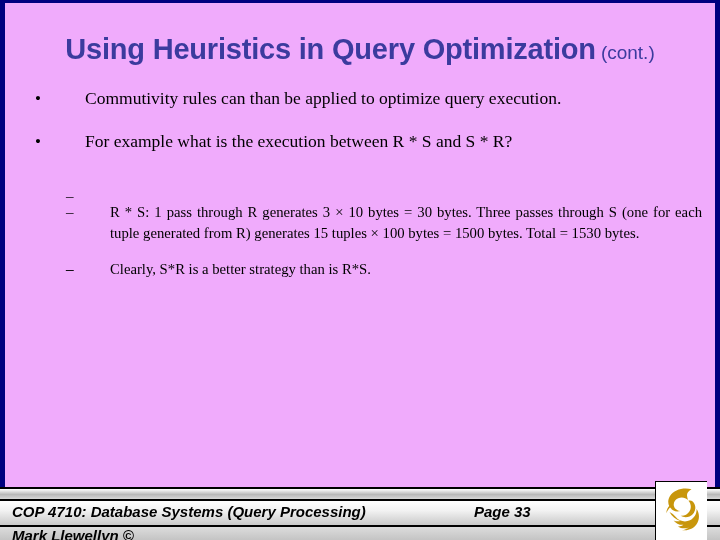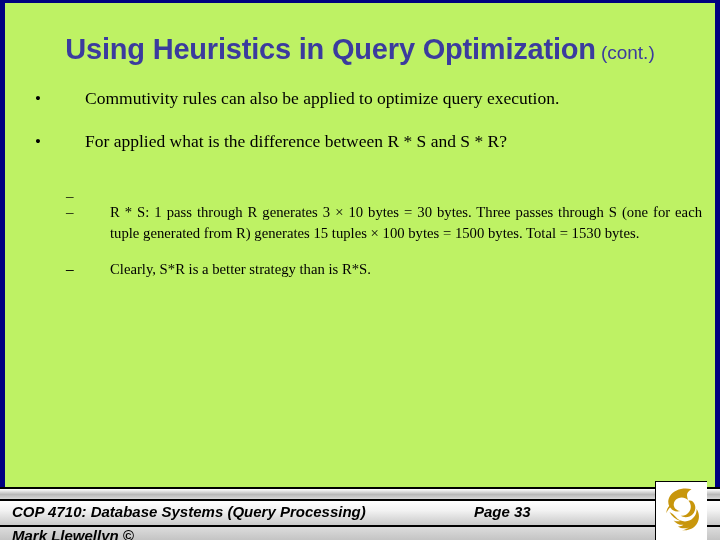--- a/index.html
+++ b/index.html
@@ -11,21 +11,21 @@
     width: 720px;
     height: 540px;
     overflow: hidden;
     font-family: "Liberation Serif", serif;
   }
 
   #slide {
     position: relative;
     width: 720px;
     height: 540px;
-    background: #bef264;
+    background: #f0abfc;
     box-sizing: border-box;
     overflow: hidden;
   }
 
   
   .border-left {
     position: absolute;
     left: 0; top: 0;
     width: 5px; height: 540px;
     background: #000080;
@@ -226,26 +226,26 @@
   <div class="border-top"></div>
 
   <div id="title-block">
     <span class="title-main">Using Heuristics in Query Optimization</span><span class="title-cont">(cont.)</span>
   </div>
 
   <div id="body-area">
 
     <div class="l1-row">
       <span class="l1-bullet">•</span>
-      <span class="l1-text">Commutivity rules can also be applied to optimize query execution.</span>
+      <span class="l1-text">Commutivity rules can than be applied to optimize query execution.</span>
     </div>
 
     <div class="l1-row">
       <span class="l1-bullet">•</span>
-      <span class="l1-text">For applied what is the difference between R * S and S * R?</span>
+      <span class="l1-text">For example what is the execution between R * S and S * R?</span>
     </div>
 
     <div style="height:12px;"></div>
 
     <div class="l2-row">
       <span class="l2-dash">–</span>
     </div>
 
     <div class="l2-row">
       <span class="l2-dash">–</span>

